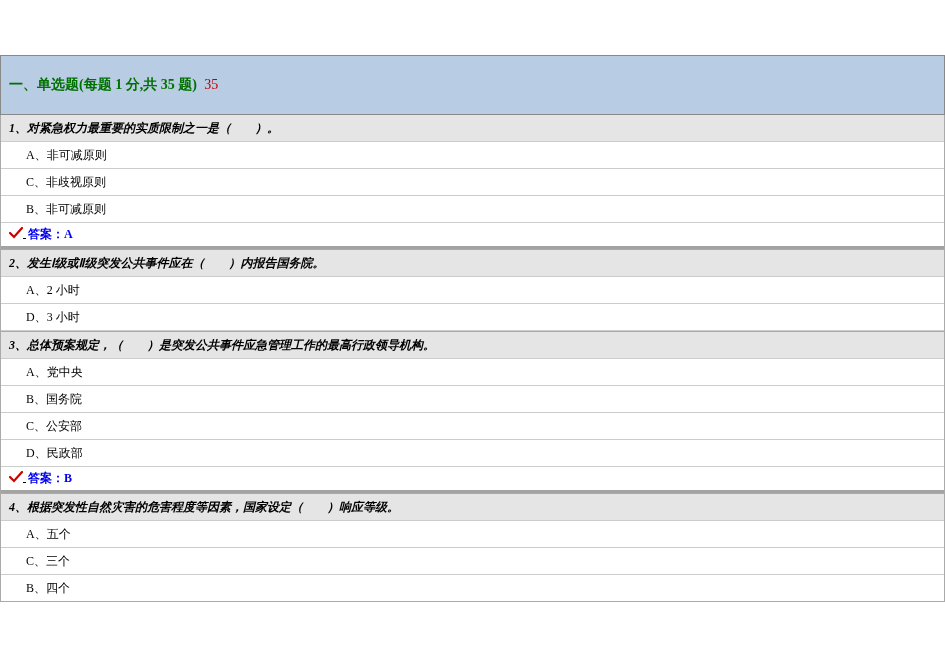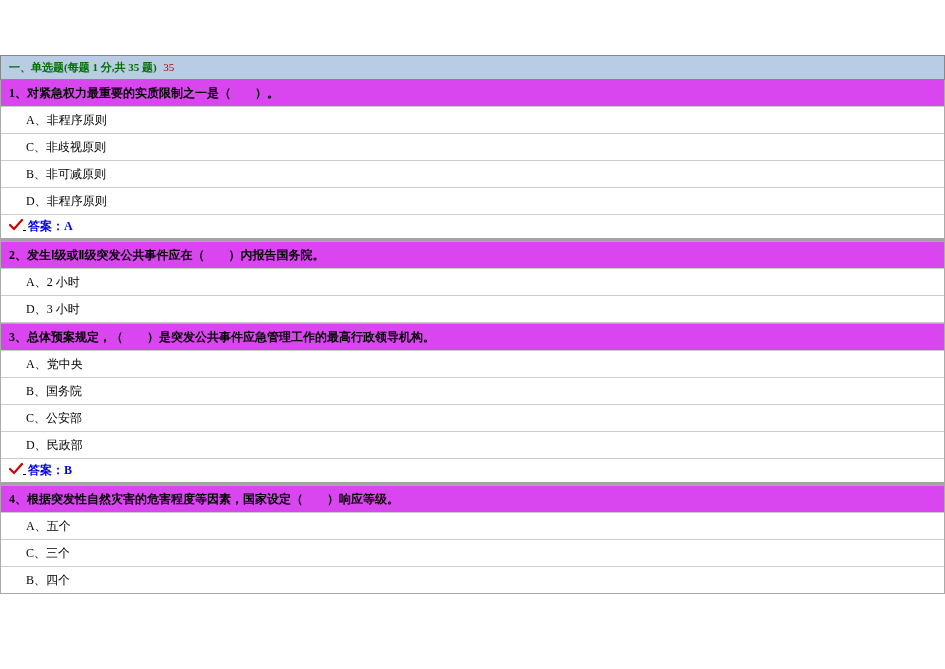--- a/index.html
+++ b/index.html
@@ -12,22 +12,22 @@
     }
     .page {
       width: 945px;
       margin: 0 auto;
       background: #fff;
       padding-top: 55px;
     }
     .section-header {
       background: #b8cce4;
       border: 1px solid #888;
-      padding: 4px 8px;
-      font-size: 11px;
+      padding: 20px 8px;
+      font-size: 14px;
       font-weight: bold;
     }
     .section-header .sec-label {
       color: #007000;
     }
     .section-header .sec-score {
       color: #c00000;
       font-weight: normal;
       margin-left: 4px;
     }
@@ -37,22 +37,23 @@
     }
     .q-row {
       padding: 4px 8px;
       border-bottom: 1px solid #ccc;
       font-size: 12px;
       line-height: 18px;
     }
     .q-row:last-child { border-bottom: none; }
     .q-stem {
       font-weight: bold;
-      background: #d946ef;
+      background: #e5e5e5;
       border-top: 1px solid #aaa;
+      font-style: italic;
     }
     .q-stem:first-child { border-top: none; }
     .q-option {
       padding-left: 25px;
     }
     .answer-row {
       padding: 3px 8px;
       border-bottom: 3px solid #a3a3a3;
       text-decoration: underline;
     }
@@ -74,24 +75,23 @@
 <div class="page">
 
   <div class="section-header">
     <span class="sec-label">一、单选题(每题 1 分,共 35 题)</span>
     <span class="sec-score">35</span>
   </div>
 
   <div class="question-block">
 
     <div class="q-row q-stem">1、对紧急权力最重要的实质限制之一是（　　）。</div>
-    <div class="q-row q-option">A、非程序原则</div>
+    <div class="q-row q-option">A、非可减原则</div>
     <div class="q-row q-option">C、非歧视原则</div>
     <div class="q-row q-option">B、非可减原则</div>
-    <div class="q-row q-option">D、非程序原则</div>
     <div class="answer-row">
       <span class="tick-svg">
         <svg width="14" height="12" viewBox="0 0 14 12">
             <path d="M1 6 L5 10 L13 1" stroke="#cc0000" stroke-width="2.2" fill="none" stroke-linecap="round"></path>
           </svg>
       </span>
       <span class="ans-text">答案：A</span>
     </div>
 
     <div class="q-row q-stem">2、发生Ⅰ级或Ⅱ级突发公共事件应在（　　）内报告国务院。</div>

